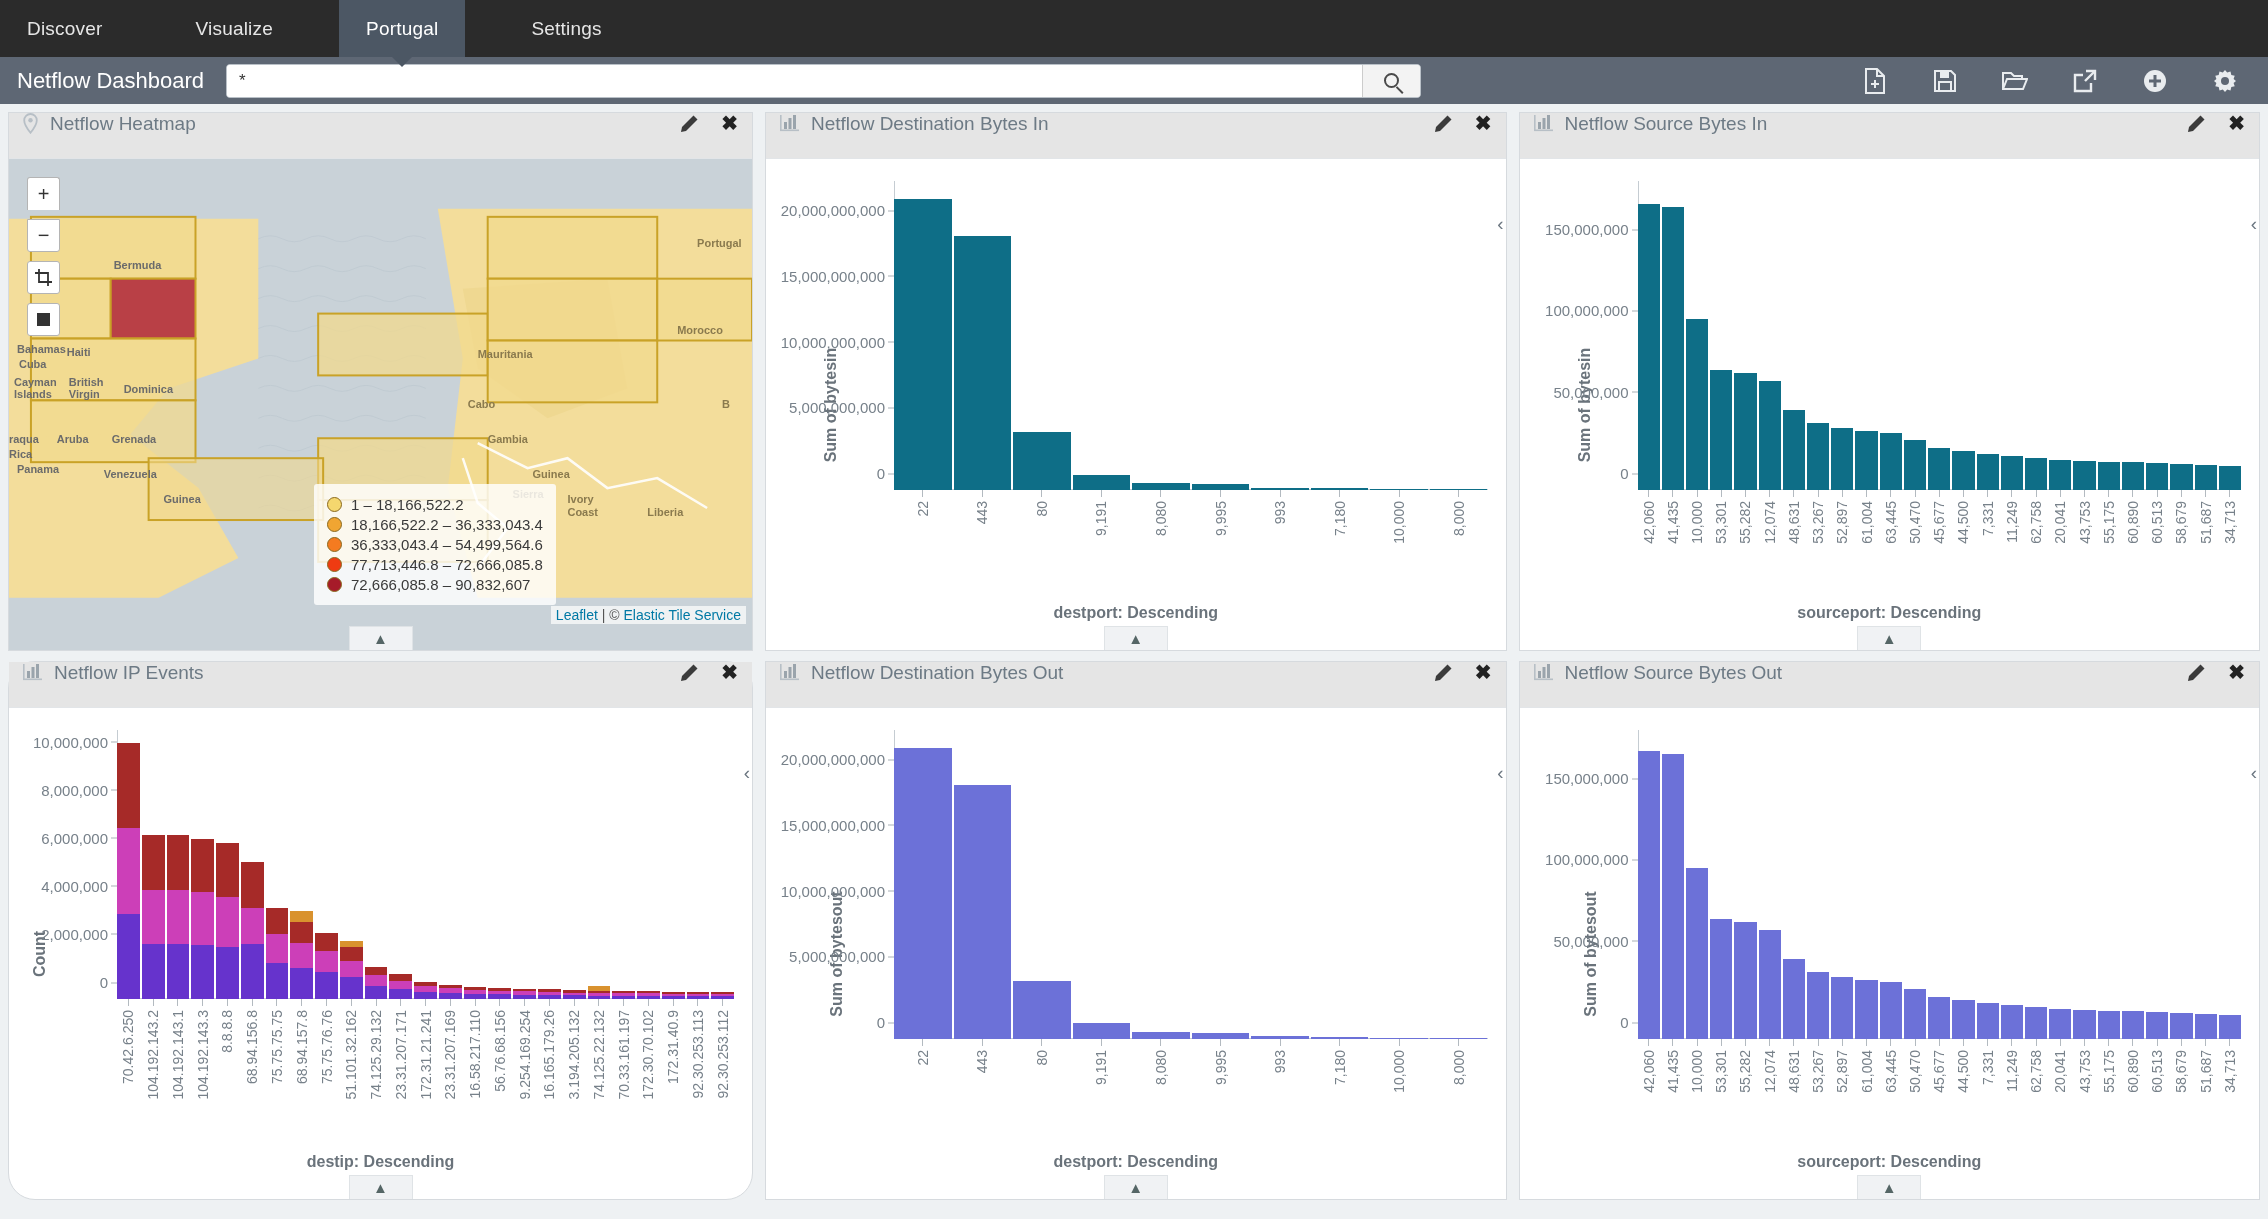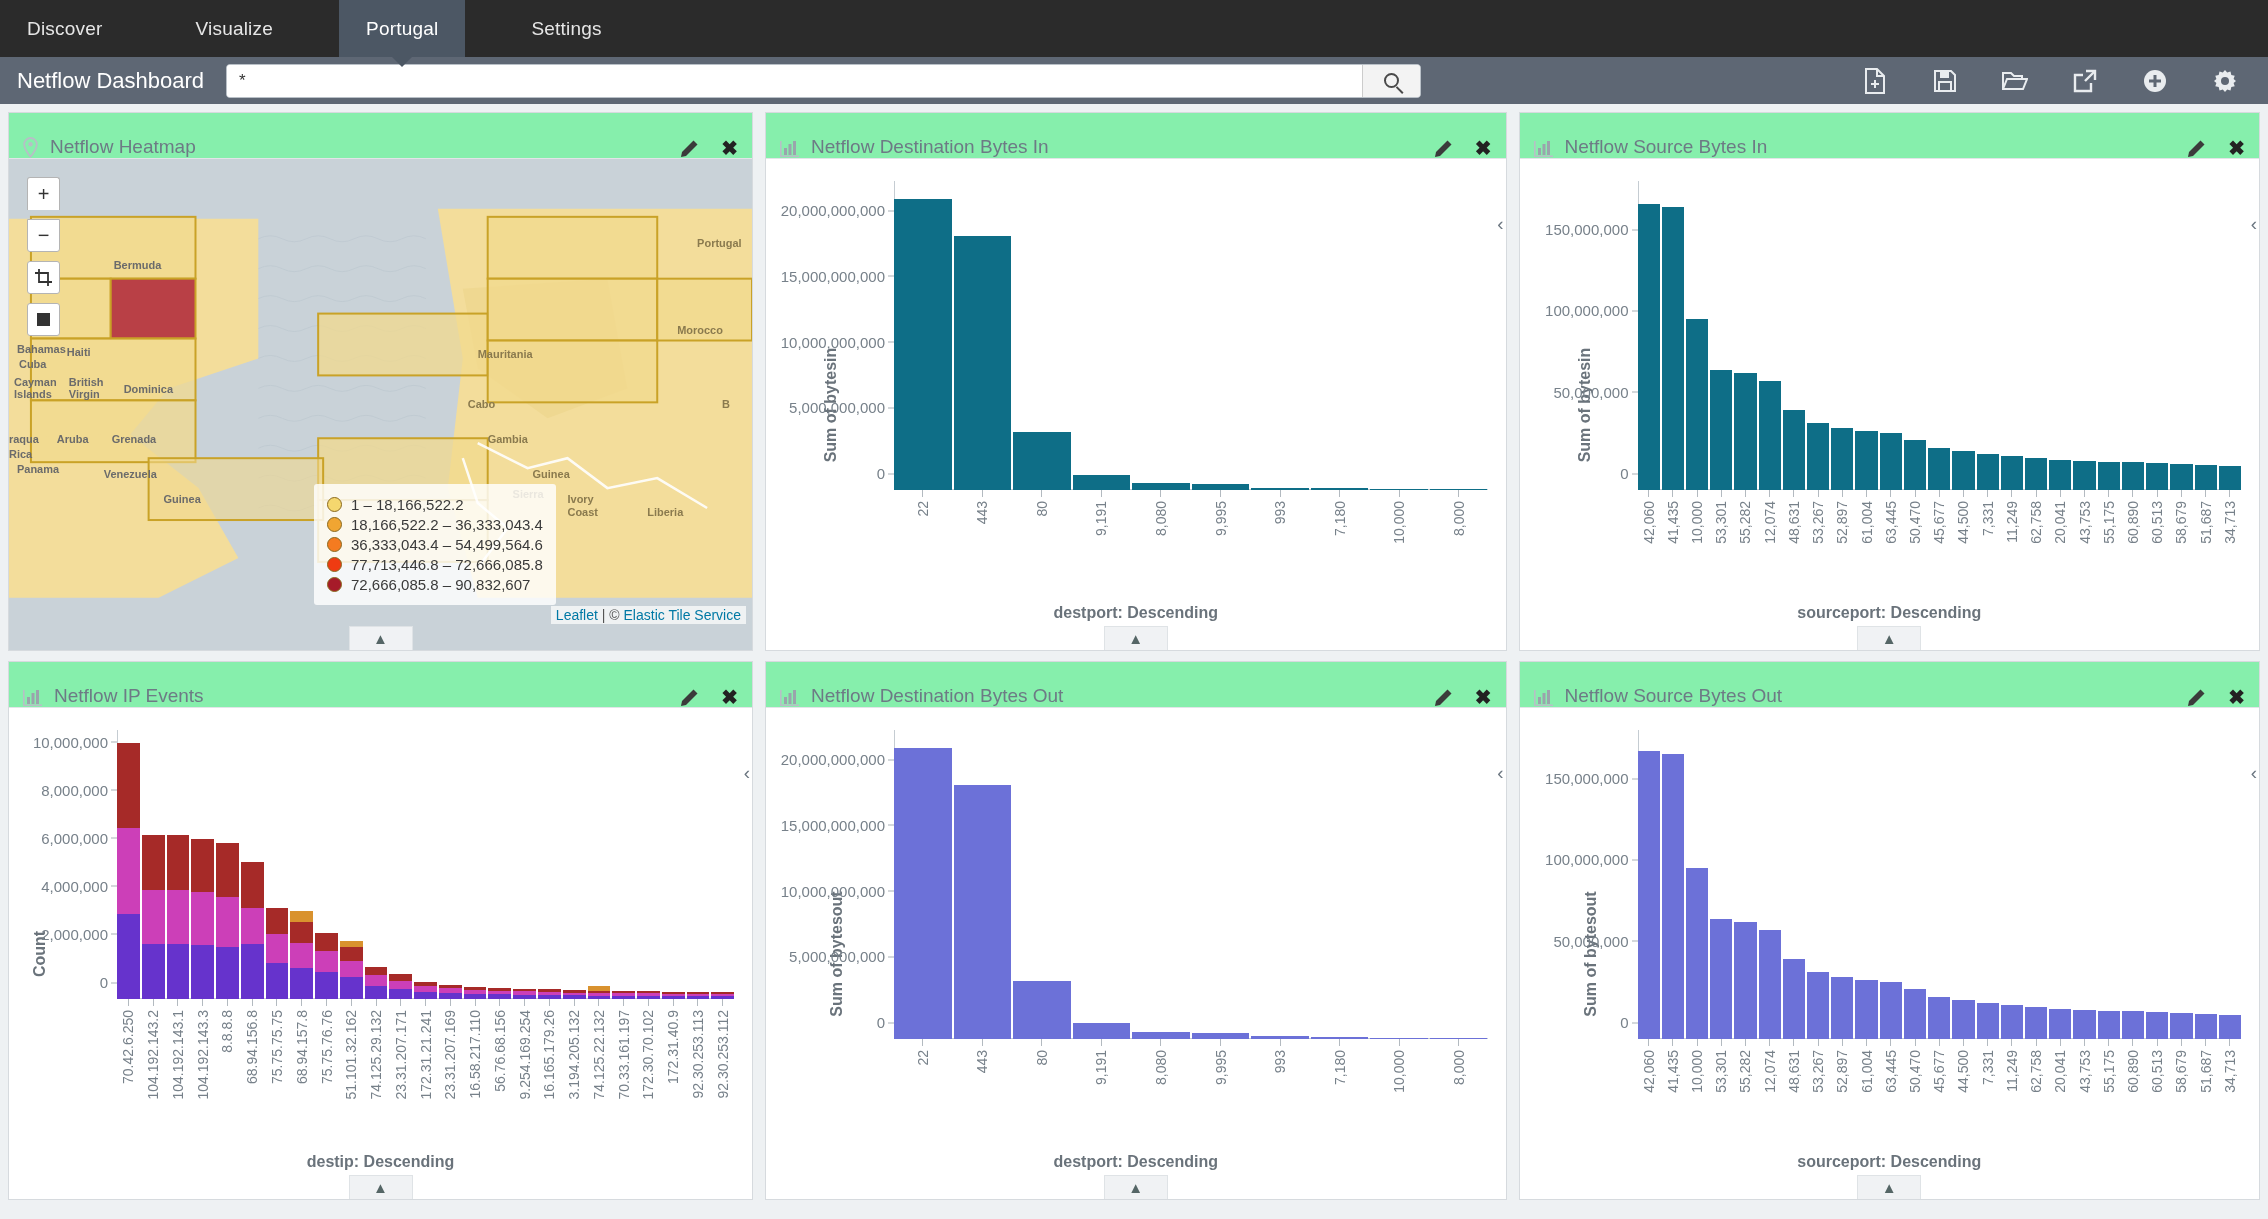--- a/index.html
+++ b/index.html
@@ -73,22 +73,22 @@
 
   
   .board { padding: 8px; display:flex; flex-direction:column; gap: 10px; }
   .row { display:flex; gap: 12px; }
   .panel {
     background:#fff; border:1px solid #d6dade; flex:1;
     display:flex; flex-direction:column; position:relative;
     height: 539px;
   }
   .panel-head {
-    height: 46px; background:#86efac; border-bottom:1px solid #e2e5e8;
-    display:flex; align-items:flex-end; padding: 0 14px; gap: 12px;
+    height: 46px; background:#e5e5e5; border-bottom:1px solid #e2e5e8;
+    display:flex; align-items:flex-start; padding: 0 14px; gap: 12px;
   }
   .panel-title { color:#6d7a85; font-size:19px; }
   .panel-acts { margin-left:auto; display:flex; align-items:center; gap: 22px; }
   .pencil { cursor:pointer; }
   .xbtn { font-size:20px; font-weight:700; color:#222; cursor:pointer; line-height:1; }
   .panel-body { flex:1; position:relative; overflow:hidden; }
 
   .chev-right {
     position:absolute; right: 2px; top: 54px; font-size: 19px;
     color:#6b7680; cursor:pointer; z-index: 5;
@@ -679,21 +679,21 @@
               </div>
             </div>
           </div>
         <div class="collapse-tab">▲</div>
       </div>
     </div>
   </div>
 
   <div class="row">
 
-    <div class="panel" style="flex:0 0 745px;">
+    <div class="panel" style="flex:0 0 745px;border-radius:27px;">
       <div class="panel-head">
         <svg width="19" height="19" viewBox="0 0 19 19">
             <rect x="0" y="2" width="1.6" height="16" fill="#b7bfc6"></rect>
             <rect x="0" y="16.5" width="19" height="1.6" fill="#b7bfc6"></rect>
             <rect x="4" y="9" width="3" height="7" fill="#9aa4ac"></rect>
             <rect x="8.5" y="5" width="3" height="11" fill="#9aa4ac"></rect>
             <rect x="13" y="2" width="3" height="14" fill="#9aa4ac"></rect>
           </svg>
         <span class="panel-title">Netflow IP Events</span>
         <span class="panel-acts">

